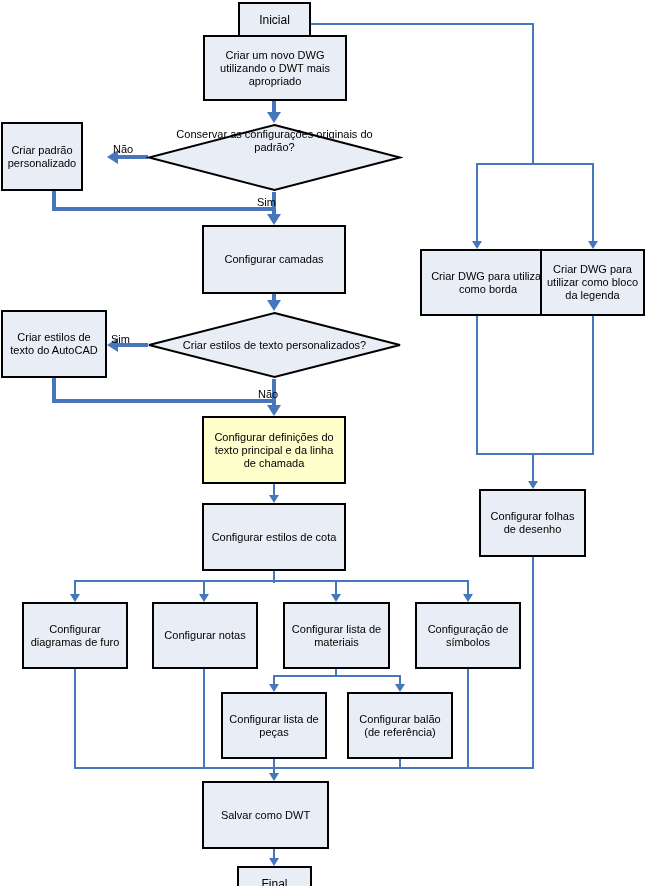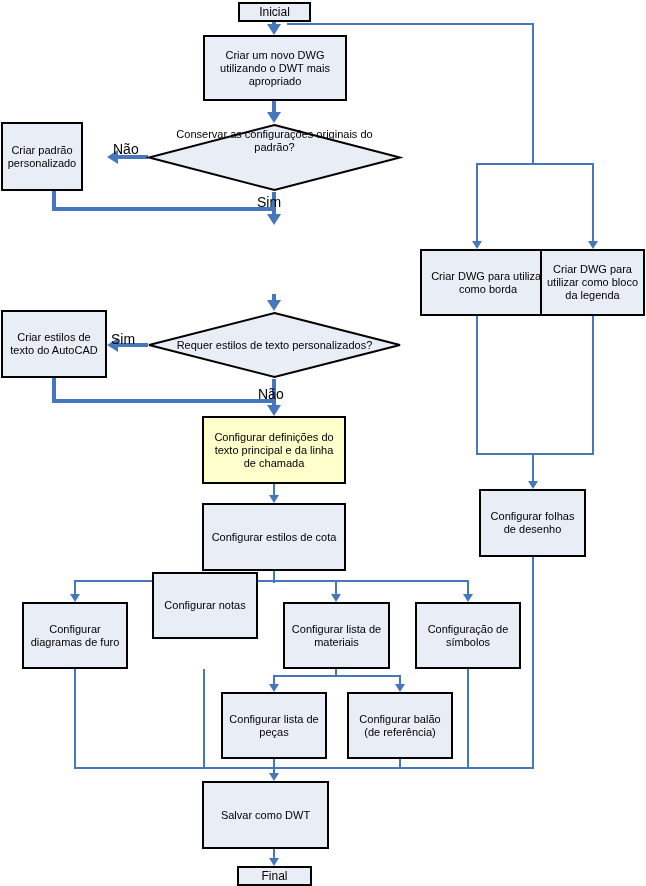--- a/index.html
+++ b/index.html
@@ -10,34 +10,34 @@
     color:var(--text-color,#000);
   }
   .node{
     position:absolute;box-sizing:border-box;
     border:2px solid var(--node-border,#000);
     background:var(--node-fill,#E9EDF5);
     display:flex;align-items:center;justify-content:center;
     text-align:center;font-size:11px;line-height:13px;padding:2px 4px;
   }
   .node.yellow{background:var(--yellow-fill,#FFFFCC);}
-  .pill{border-radius:0;font-size:12px;padding:8px 4px;}
+  .pill{border-radius:0;font-size:12px;padding:16px 4px;}
   .hl,.vl{position:absolute;background:var(--line-color,#4677BD);}
   .hl{height:2px;}
   .vl{width:2px;}
   .hl.thick{height:4px;}
   .vl.thick{width:4px;}
   .arrd{position:absolute;width:0;height:0;
     border-left:5px solid transparent;border-right:5px solid transparent;
     border-top:8px solid var(--line-color,#4677BD);}
   .arrd.thick{border-left-width:7px;border-right-width:7px;border-top-width:11px;}
   .arrl{position:absolute;width:0;height:0;
     border-top:7px solid transparent;border-bottom:7px solid transparent;
     border-right:11px solid var(--line-color,#4677BD);}
-  .elabel{position:absolute;font-size:14px;line-height:12px;}
+  .elabel{position:absolute;font-size:11px;line-height:12px;}
   svg.diamond{position:absolute;}
   .dtext{position:absolute;display:flex;align-items:center;justify-content:center;
     text-align:center;font-size:11px;line-height:13px;}
 </style>
 </head>
 <body>
 
 <div class="canvas">
 
   <div class="vl thick" style="left:272px;top:20px;height:8px"></div>
@@ -120,53 +120,56 @@
     <polygon points="128.5,2 254,34.5 128.5,67 3,34.5" stroke="#000000" stroke-width="2" fill="#E9EDF5"></polygon>
   </svg>
   <div class="dtext" style="left:166px;top:116px;width:217px;height:49px">
     <span>Conservar as configurações originais do padrão?</span>
   </div>
 
   <svg class="diamond" style="left:146px;top:311px" width="257" height="68">
     <polygon points="128.5,2 254,34 128.5,66 3,34" stroke="#000000" stroke-width="2" fill="#E9EDF5"></polygon>
   </svg>
   <div class="dtext" style="left:176px;top:321px;width:197px;height:48px">
-    <span>Requer estilos de texto personalizados?</span>
+    <span>Criar estilos de texto personalizados?</span>
   </div>
 
   <div class="node pill" style="left:238px;top:2px;width:73px;height:18px">
     <span>Inicial</span>
   </div>
 
   <div class="node" style="left:203px;top:35px;width:144px;height:66px">
     <span>Criar um novo DWG utilizando o DWT mais apropriado</span>
   </div>
 
   <div class="node" style="left:1px;top:122px;width:82px;height:69px">
     <span>Criar padrão personalizado</span>
   </div>
 
+  <div class="node" style="left:202px;top:225px;width:144px;height:69px">
+    <span>Configurar camadas</span>
+  </div>
 
   <div class="node" style="left:1px;top:310px;width:106px;height:68px">
     <span>Criar estilos de texto do AutoCAD</span>
   </div>
 
   <div class="node yellow" style="left:202px;top:416px;width:144px;height:68px">
     <span>Configurar definições do texto principal e da linha de chamada</span>
   </div>
 
   <div class="node" style="left:202px;top:503px;width:144px;height:68px">
     <span>Configurar estilos de cota</span>
   </div>
 
   <div class="node" style="left:22px;top:602px;width:106px;height:67px">
     <span>Configurar diagramas de furo</span>
   </div>
 
-  <div class="node" style="left:152px;top:572px;width:106px;height:67px">
+  <div class="node" style="left:152px;top:602px;width:106px;height:67px">
     <span>Configurar notas</span>
   </div>
 
   <div class="node" style="left:283px;top:602px;width:107px;height:67px">
     <span>Configurar lista de materiais</span>
   </div>
 
   <div class="node" style="left:415px;top:602px;width:106px;height:67px">
     <span>Configuração de símbolos</span>
   </div>

